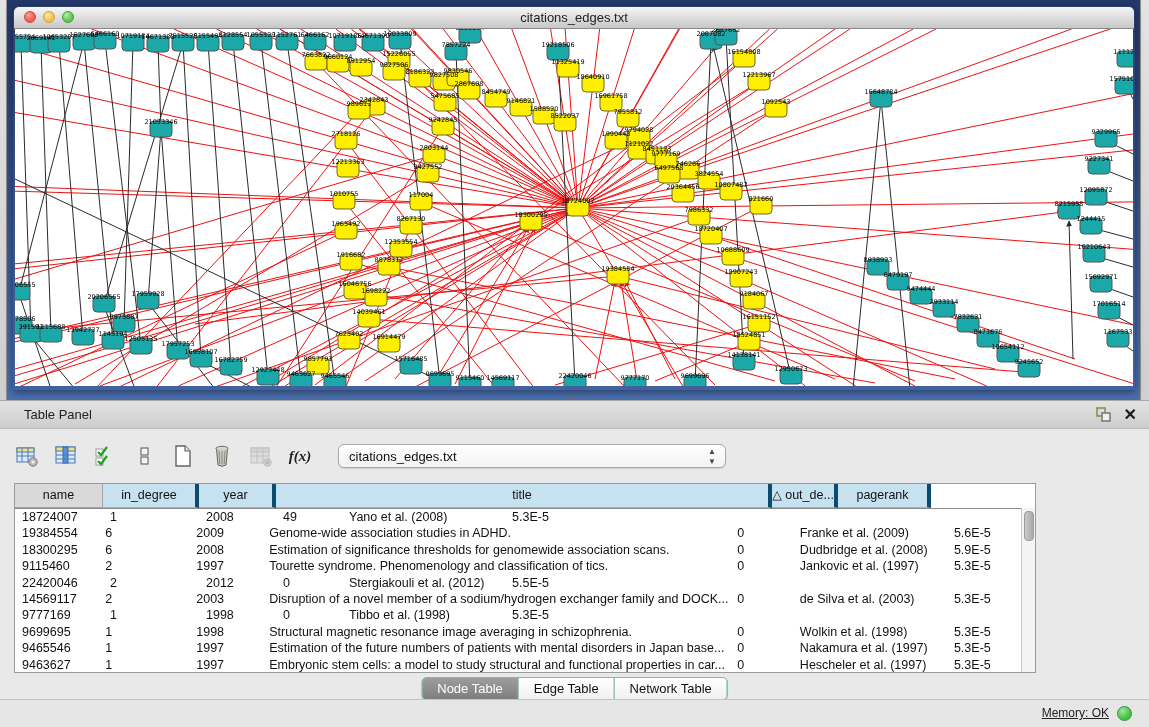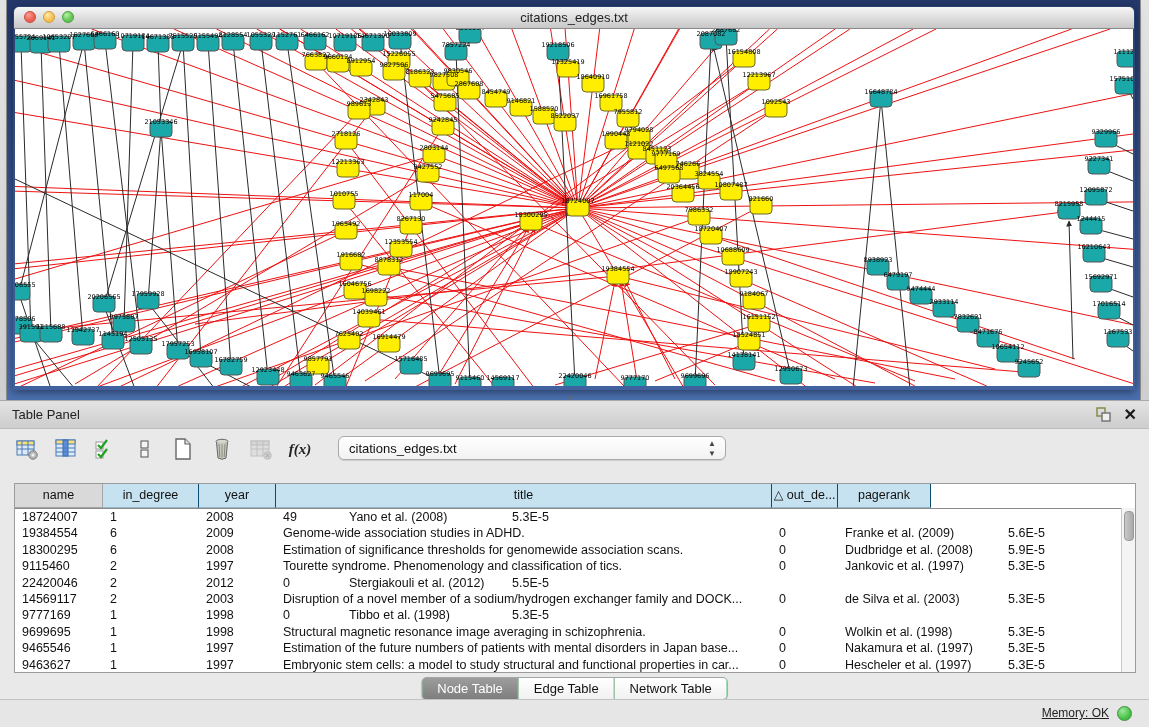--- a/index.html
+++ b/index.html
@@ -27,37 +27,37 @@
   .win-title{position:absolute;left:0;right:0;top:0;height:21px;line-height:21px;text-align:center;
              font-size:13px;color:#222;}
   .canvas{position:absolute;left:2px;right:2px;top:23px;bottom:4px;background:#fff;overflow:hidden;}
   .canvas svg{display:block;}
 
   
   .panel{position:absolute;left:0;top:400px;width:1149px;height:327px;background:#e9e9e9;}
   .panel-header{position:absolute;left:0;top:0;right:0;height:27px;
                 background:linear-gradient(#e3e3e3,#cdcdcd);
                 border-top:1px solid #a8a8a8;border-bottom:1px solid #bdbdbd;}
-  .panel-title{position:absolute;left:12px;top:0;line-height:27px;font-size:13px;color:#222;}
+  .panel-title{position:absolute;left:24px;top:0;line-height:27px;font-size:13px;color:#222;}
   .panel-btns{position:absolute;right:12px;top:5px;display:flex;gap:12px;align-items:center;}
   .close-x{font-size:16px;font-weight:bold;color:#1a1a1a;line-height:16px;cursor:default;}
 
-  .toolbar{position:absolute;left:14px;top:36px;height:40px;display:flex;align-items:flex-start;gap:13px;}
+  .toolbar{position:absolute;left:14px;top:36px;height:40px;display:flex;align-items:center;gap:13px;}
   .tb-icon{display:flex;align-items:center;justify-content:center;width:26px;height:26px;}
   .fx{font-family:"Liberation Serif",serif;font-style:italic;font-weight:bold;font-size:15px;color:#222;}
   .combo{margin-left:12px;width:388px;height:24px;background:linear-gradient(#ffffff,#f2f2f2);
          border:1px solid #a9a9a9;border-radius:6px;position:relative;
          font-size:13px;color:#111;line-height:24px;padding-left:10px;box-sizing:border-box;
          box-shadow:0 1px 1px rgba(0,0,0,.12);}
   .combo .arrows{position:absolute;right:9px;top:2px;font-size:8px;color:#444;line-height:10px;text-align:center;}
 
-  .tablewrap{position:absolute;left:14px;top:83px;width:1122px;height:190px;background:#c2410c;
+  .tablewrap{position:absolute;left:14px;top:83px;width:1022px;height:190px;background:#c2410c;
              border:1px solid #9b9b9b;box-sizing:border-box;overflow:hidden;}
   .thead{display:flex;height:24px;border-bottom:1px solid #8a8a8a;background:#fff;}
-  .th{box-sizing:border-box;background:#c6e2f0;border-right:1px solid #0c4a6e;border-bottom:1px solid #93b7c9;
+  .th{box-sizing:border-box;background:#c6e2f0;border-right:4px solid #0c4a6e;border-bottom:1px solid #93b7c9;
       font-size:12.5px;color:#111;text-align:center;line-height:23px;overflow:hidden;white-space:nowrap;}
   .th.sel{background:#d9d9d9;border-right:1px solid #a5a5a5;border-bottom:1px solid #a5a5a5;}
   .trow{display:flex;height:16.4px;background:#fff;}
   .td{box-sizing:border-box;font-size:12.5px;color:#111;padding-left:7px;white-space:nowrap;overflow:hidden;
       line-height:16.4px;}
   .c0{width:88px}.c1{width:96px}.c2{width:77px}.c3{width:496px}.c4{width:66px}.c5{width:163px}.c6{width:93px}
   .vscroll{position:absolute;right:0;top:24px;bottom:0;width:13px;background:#f4f4f4;border-left:1px solid #c9c9c9;}
   .vthumb{position:absolute;left:2px;top:3px;width:8px;height:28px;border-radius:4px;
           background:linear-gradient(90deg,#c9c9c9,#a9a9a9);border:1px solid #9a9a9a;}
 

